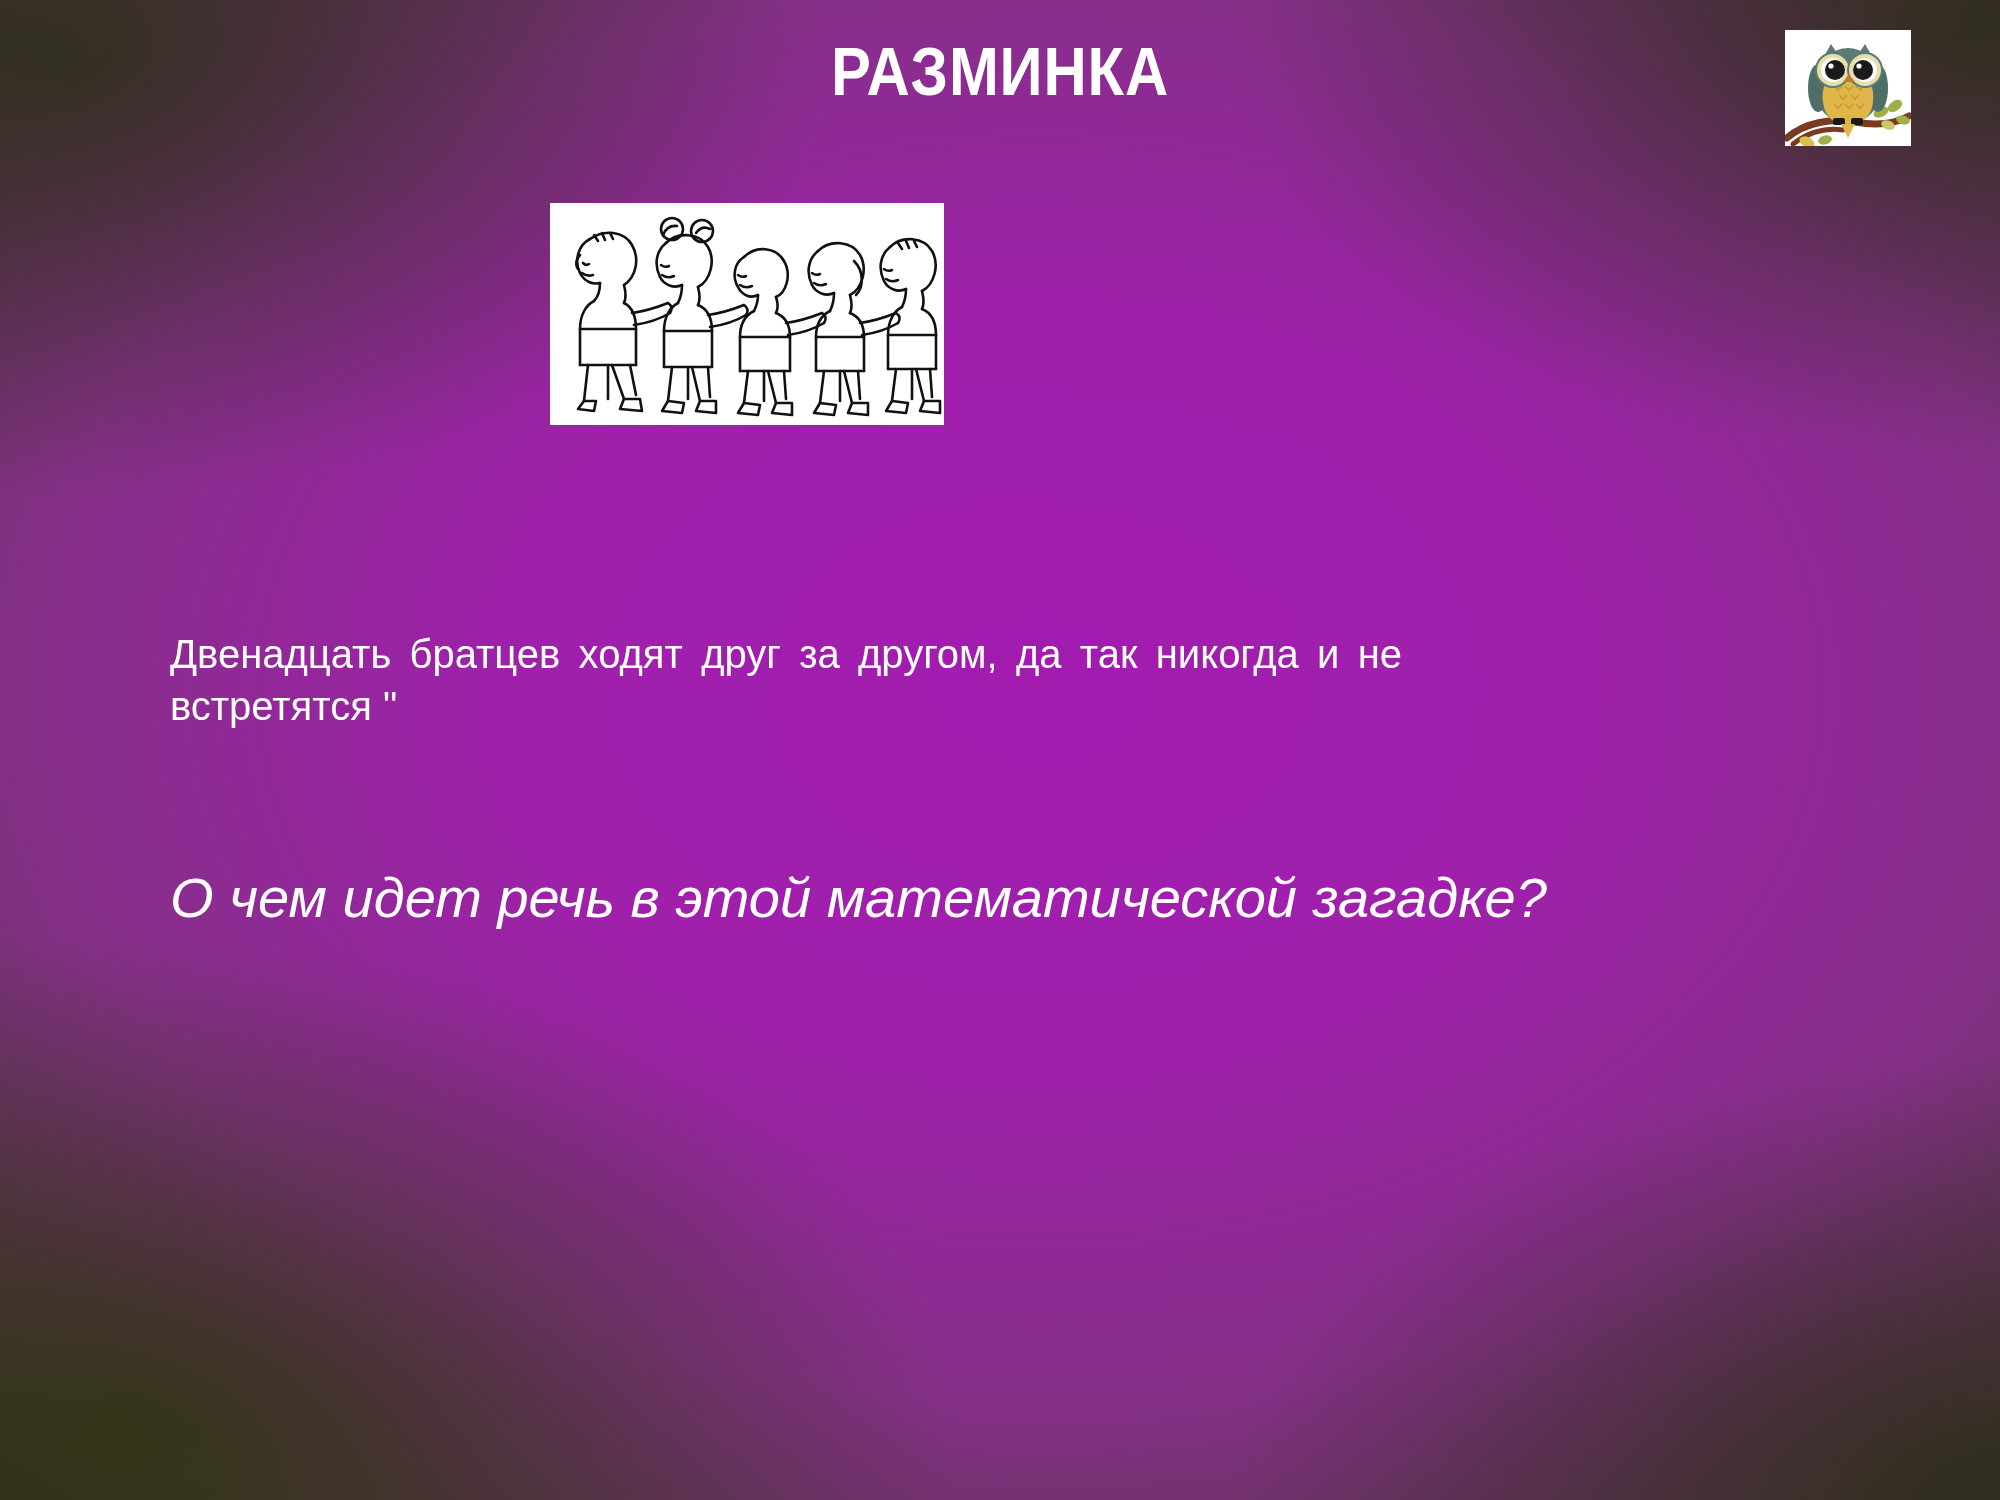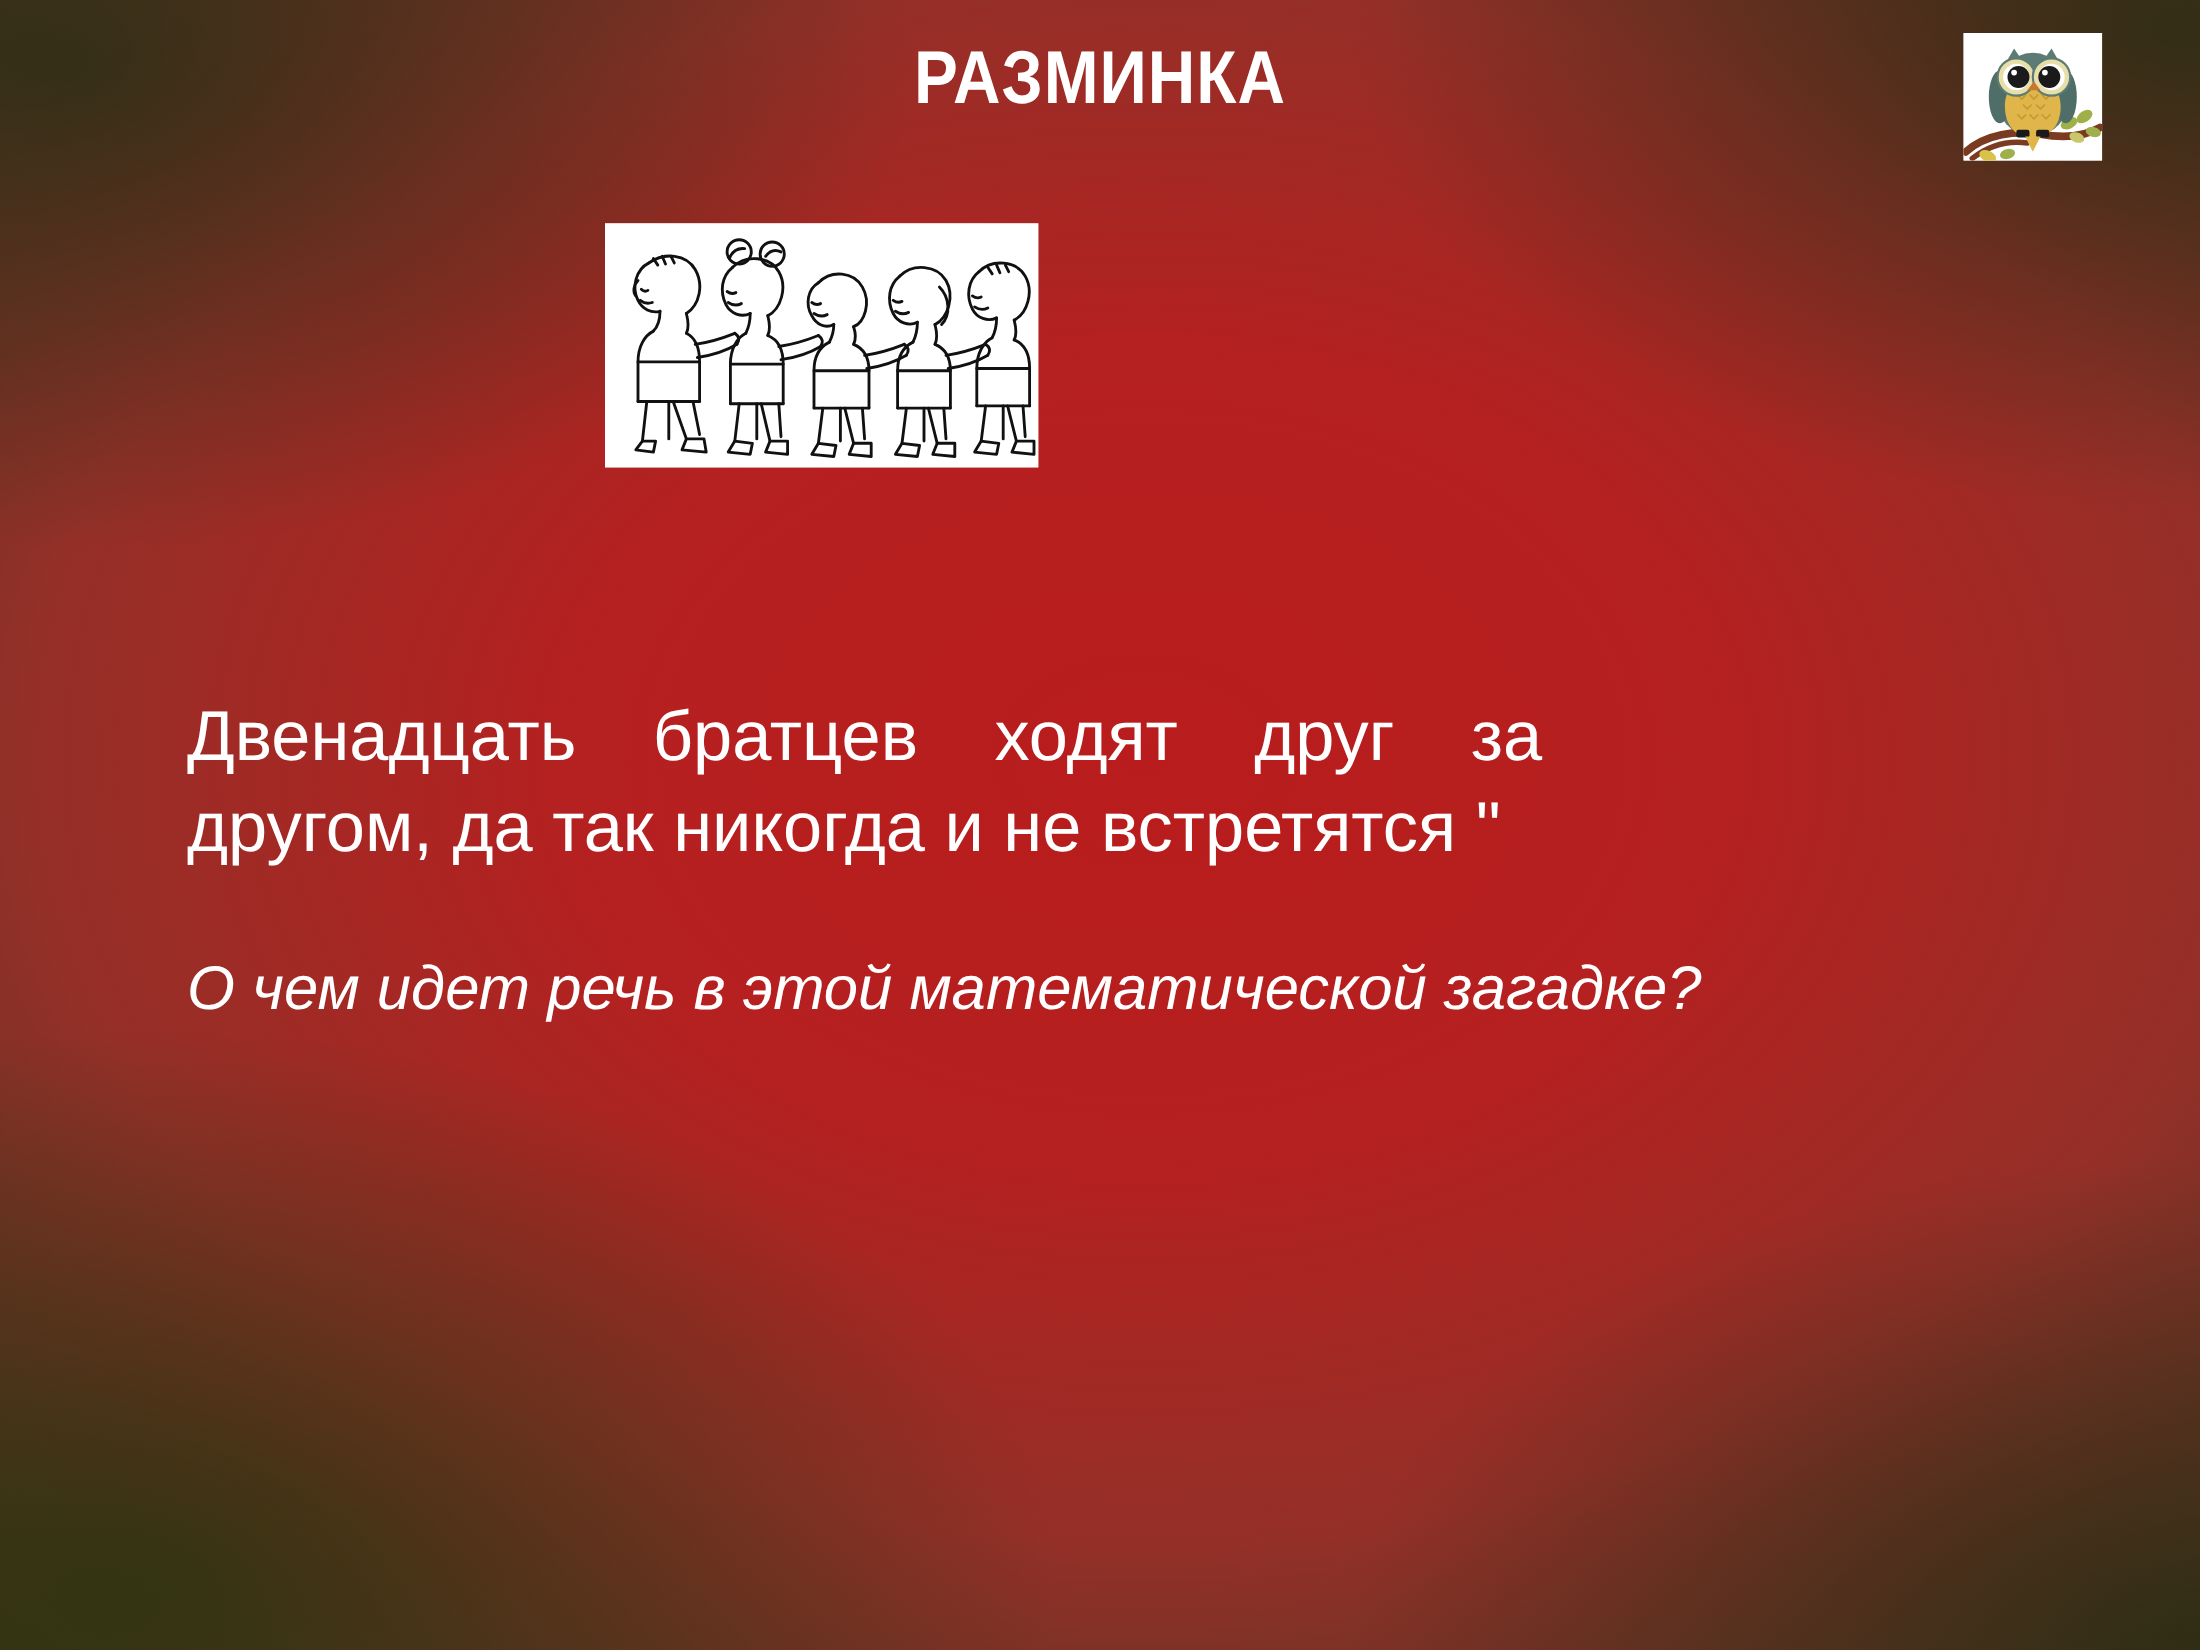--- a/index.html
+++ b/index.html
@@ -13,21 +13,21 @@
     overflow: hidden;
     font-family: "Liberation Sans", sans-serif;
   }
 
   
   #slide {
     position: relative;
     width: 2000px;
     height: 1500px;
     overflow: hidden;
-    background-color: #b91c1c;
+    background-color: #a21caf;
   }
   
   #slide::before {
     content: "";
     position: absolute;
     inset: 0;
     background:
       radial-gradient(ellipse 92% 86% at 52% 46%,
         rgba(125,127,122,0.0) 0%,
         rgba(110,112,107,0.05) 28%,
@@ -86,21 +86,21 @@
     overflow: hidden;
   }
   #children-picture svg { display: block; width: 394px; height: 222px; }
 
   
   #riddle-text {
     left: 170px;
     top: 628px;
     width: 1232px;
     color: #ffffff;
-    font-size: 64px;
+    font-size: 40px;
     line-height: 1.3;
     text-align: justify;
     text-align-last: left;
     font-family: "Liberation Sans", sans-serif;
     font-weight: 400;
   }
   #question-text {
     left: 170px;
     top: 865px;
     width: 1250px;

